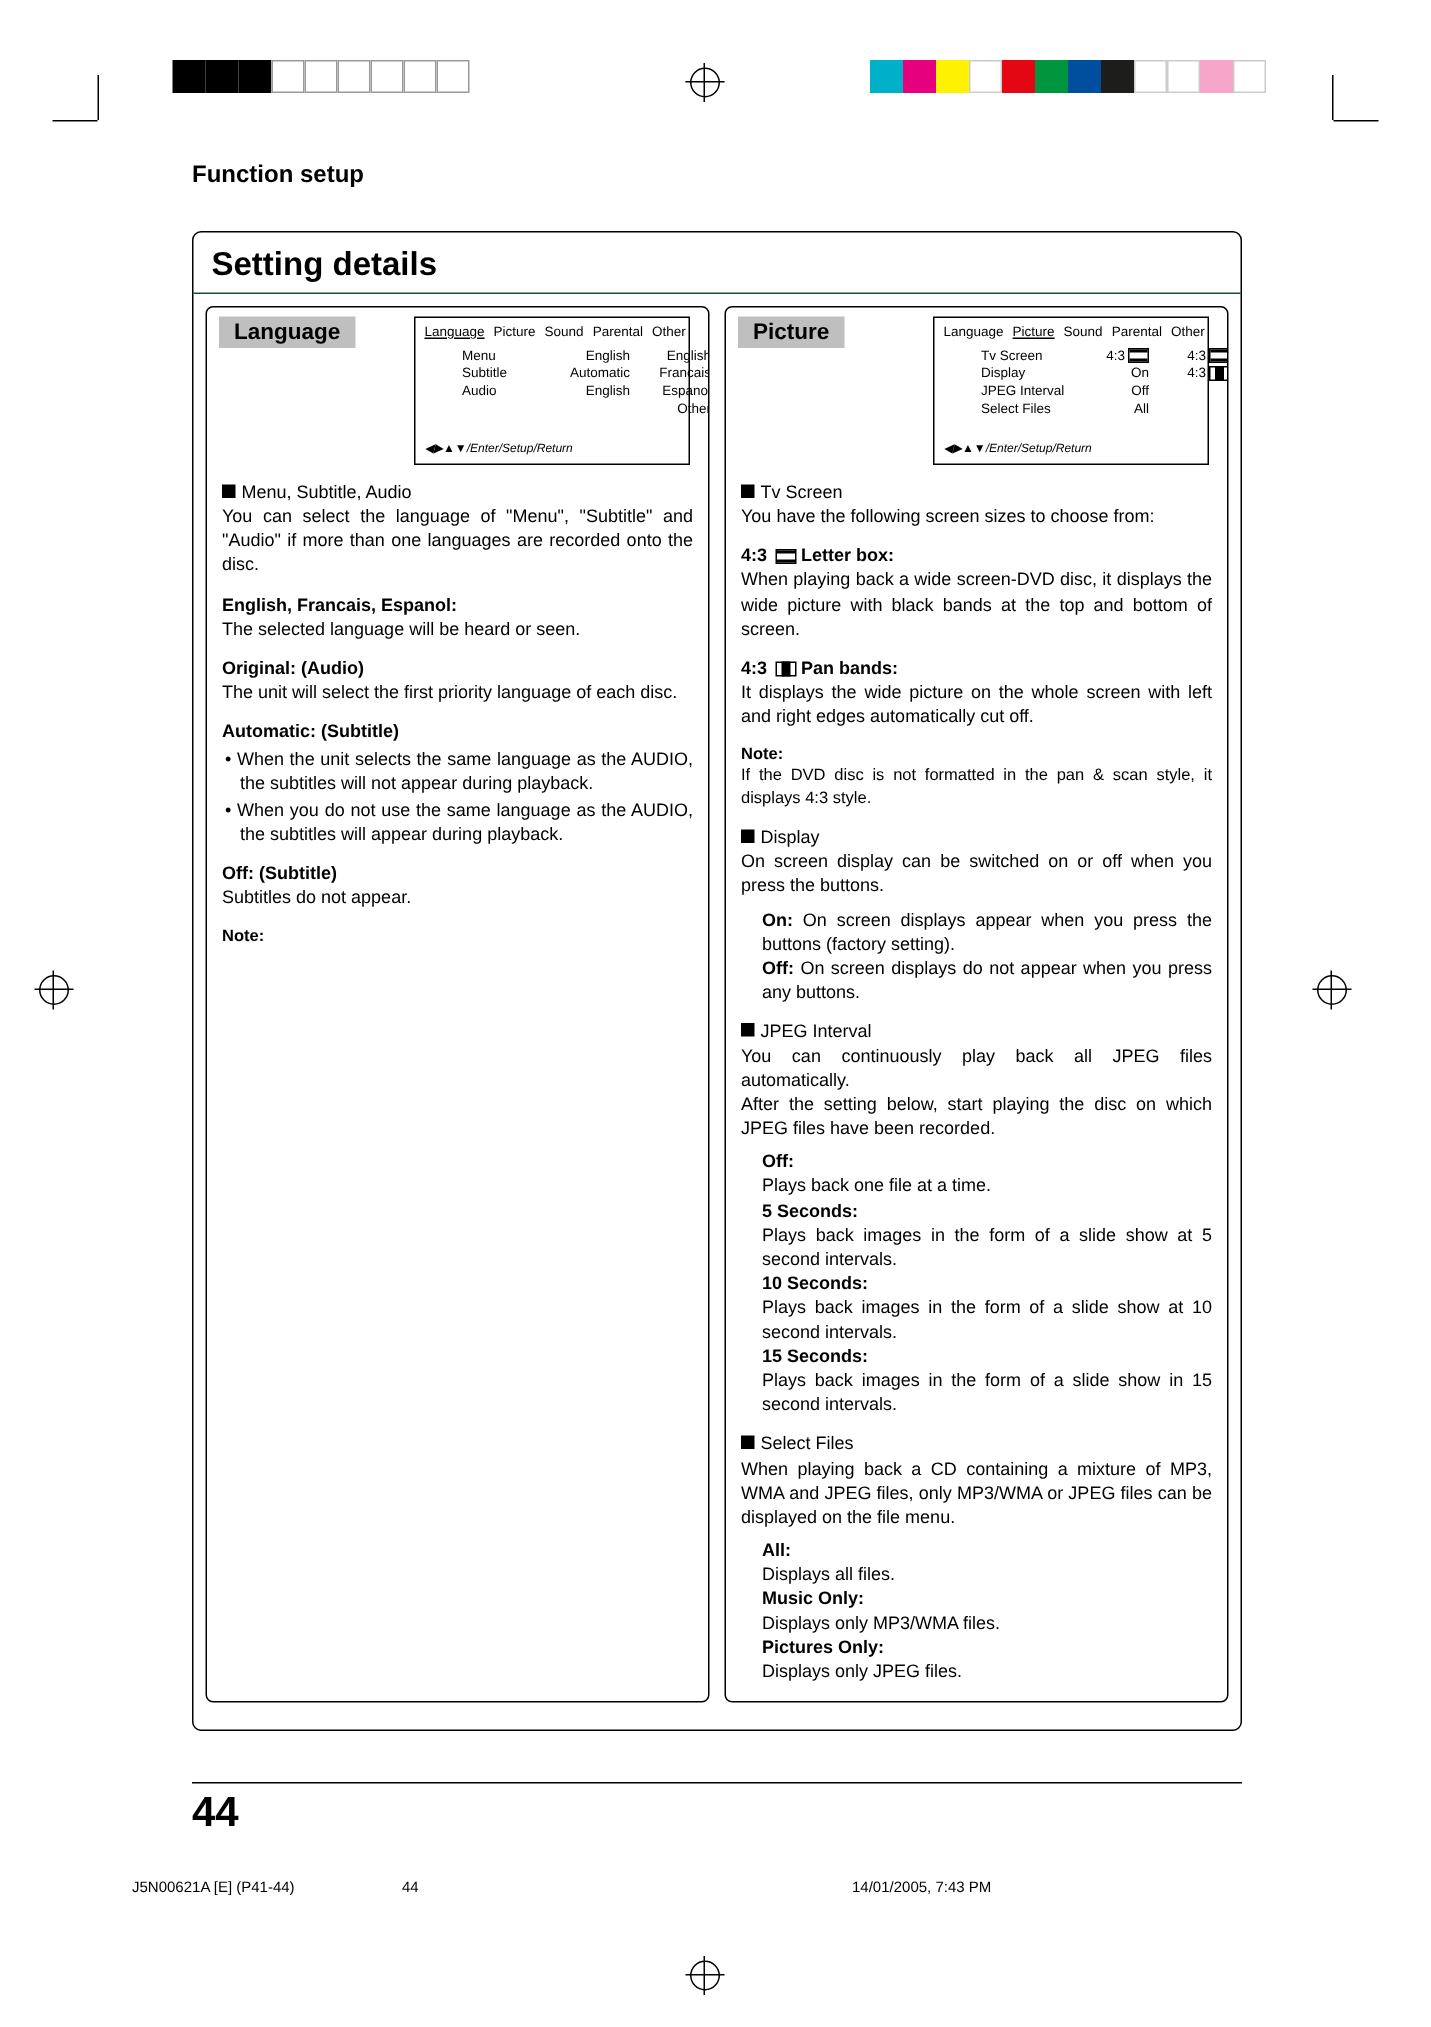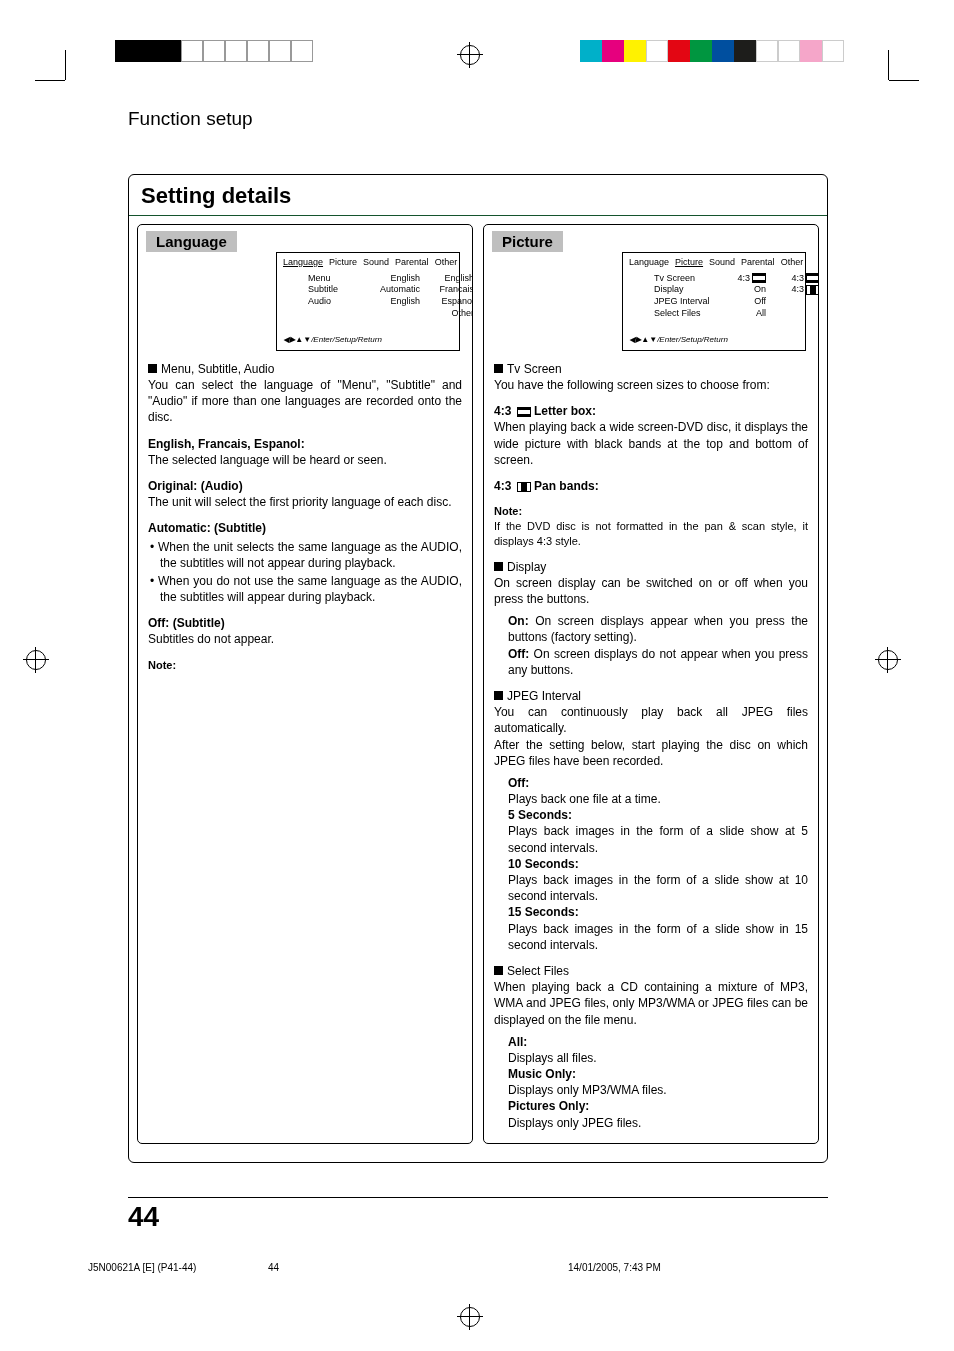--- a/index.html
+++ b/index.html
@@ -20,28 +20,28 @@
   .c-red{background:#e30613;} .c-grn{background:#009640;} .c-blu{background:#004f9f;}
   .c-blk{background:#1d1d1b;} .c-pnk{background:#f5a6c9;} .c-wht{background:#fff; border:1px solid #ccc; box-sizing:border-box;}
 
   .crop { position: absolute; background: #000; }
   .crop.tl-h { width: 30px; height: 1px; top: 80px; left: 35px; }
   .crop.tl-v { width: 1px; height: 30px; top: 50px; left: 65px; }
   .crop.tr-h { width: 30px; height: 1px; top: 80px; right: 35px; }
   .crop.tr-v { width: 1px; height: 30px; top: 50px; right: 65px; }
 
   .page-body { position: absolute; left: 128px; top: 108px; width: 700px; }
-  .header-title { font-size: 19px; font-weight: normal; margin-bottom: 44px; }
+  .header-title { font-size: 16px; font-weight: bold; margin-bottom: 28px; }
 
   .main-box { border: 1px solid #000; border-radius: 6px; padding-bottom:10px; }
   .main-box-header { font-size: 22px; font-weight: bold; border-bottom: 1px solid #14532d; padding: 8px 12px 6px; }
 
   .two-col { display: flex; gap: 10px; padding: 8px; }
   .col { border: 1px solid #000; border-radius: 5px; width: 50%; box-sizing: border-box; padding: 0; overflow: hidden; }
-  .col-head { display: flex; align-items: flex-start; padding: 6px 8px 0 0; flex-direction: column; }
+  .col-head { display: flex; align-items: flex-start; padding: 6px 8px 0 0; }
   .col-title { background: #bfbfbf; font-weight: bold; font-size: 15px; padding: 2px 10px; display: inline-block; margin-left: 8px; }
   .osd-box { border: 1px solid #000; font-size: 9px; padding: 4px 6px; width: 170px; margin-left: auto; margin-right: 4px; line-height: 1.3; position: relative; }
   .osd-tabs { display: flex; gap: 6px; margin-bottom: 4px; }
   .osd-tabs span { cursor: default; }
   .osd-tabs .sel { text-decoration: underline; }
   .osd-rows { display: table; width: 100%; margin-left: 25px; }
   .osd-row { display: table-row; }
   .osd-row > span { display: table-cell; padding-right: 4px; }
   .osd-row .c2 { text-align: right; width: 50px; color:#000; }
   .osd-row .c3 { text-align: right; width: 50px; color:#000; }
@@ -231,20 +231,21 @@
           <div class="sect">
             <div class="sect-title"><span class="sq"></span><span>Tv Screen</span></div>
             <div>You have the following screen sizes to choose from:</div>
           </div>
           <div class="sect">
             <div class="b"><span>4:3</span> <span class="aspect-ico lb"></span> <span>Letter box:</span></div>
             <div>When playing back a wide screen-DVD disc, it displays the wide picture with black bands at the top and bottom of screen.</div>
           </div>
           <div class="sect">
             <div class="b"><span>4:3</span> <span class="aspect-ico ps"></span> <span>Pan bands:</span></div>
+            <div>It displays the wide picture on the whole screen with left and right edges automatically cut off.</div>
           </div>
           <div class="note sect">
             <div class="b">Note:</div>
             <div>If the DVD disc is not formatted in the pan &amp; scan style, it displays 4:3 style.</div>
           </div>
           <div class="sect">
             <div class="sect-title"><span class="sq"></span><span>Display</span></div>
             <div>On screen display can be switched on or off when you press the buttons.</div>
             <div style="margin:6px 0 0 14px;">
               <div><span class="b">On:</span> <span>On screen displays appear when you press the buttons (factory setting).</span></div>

